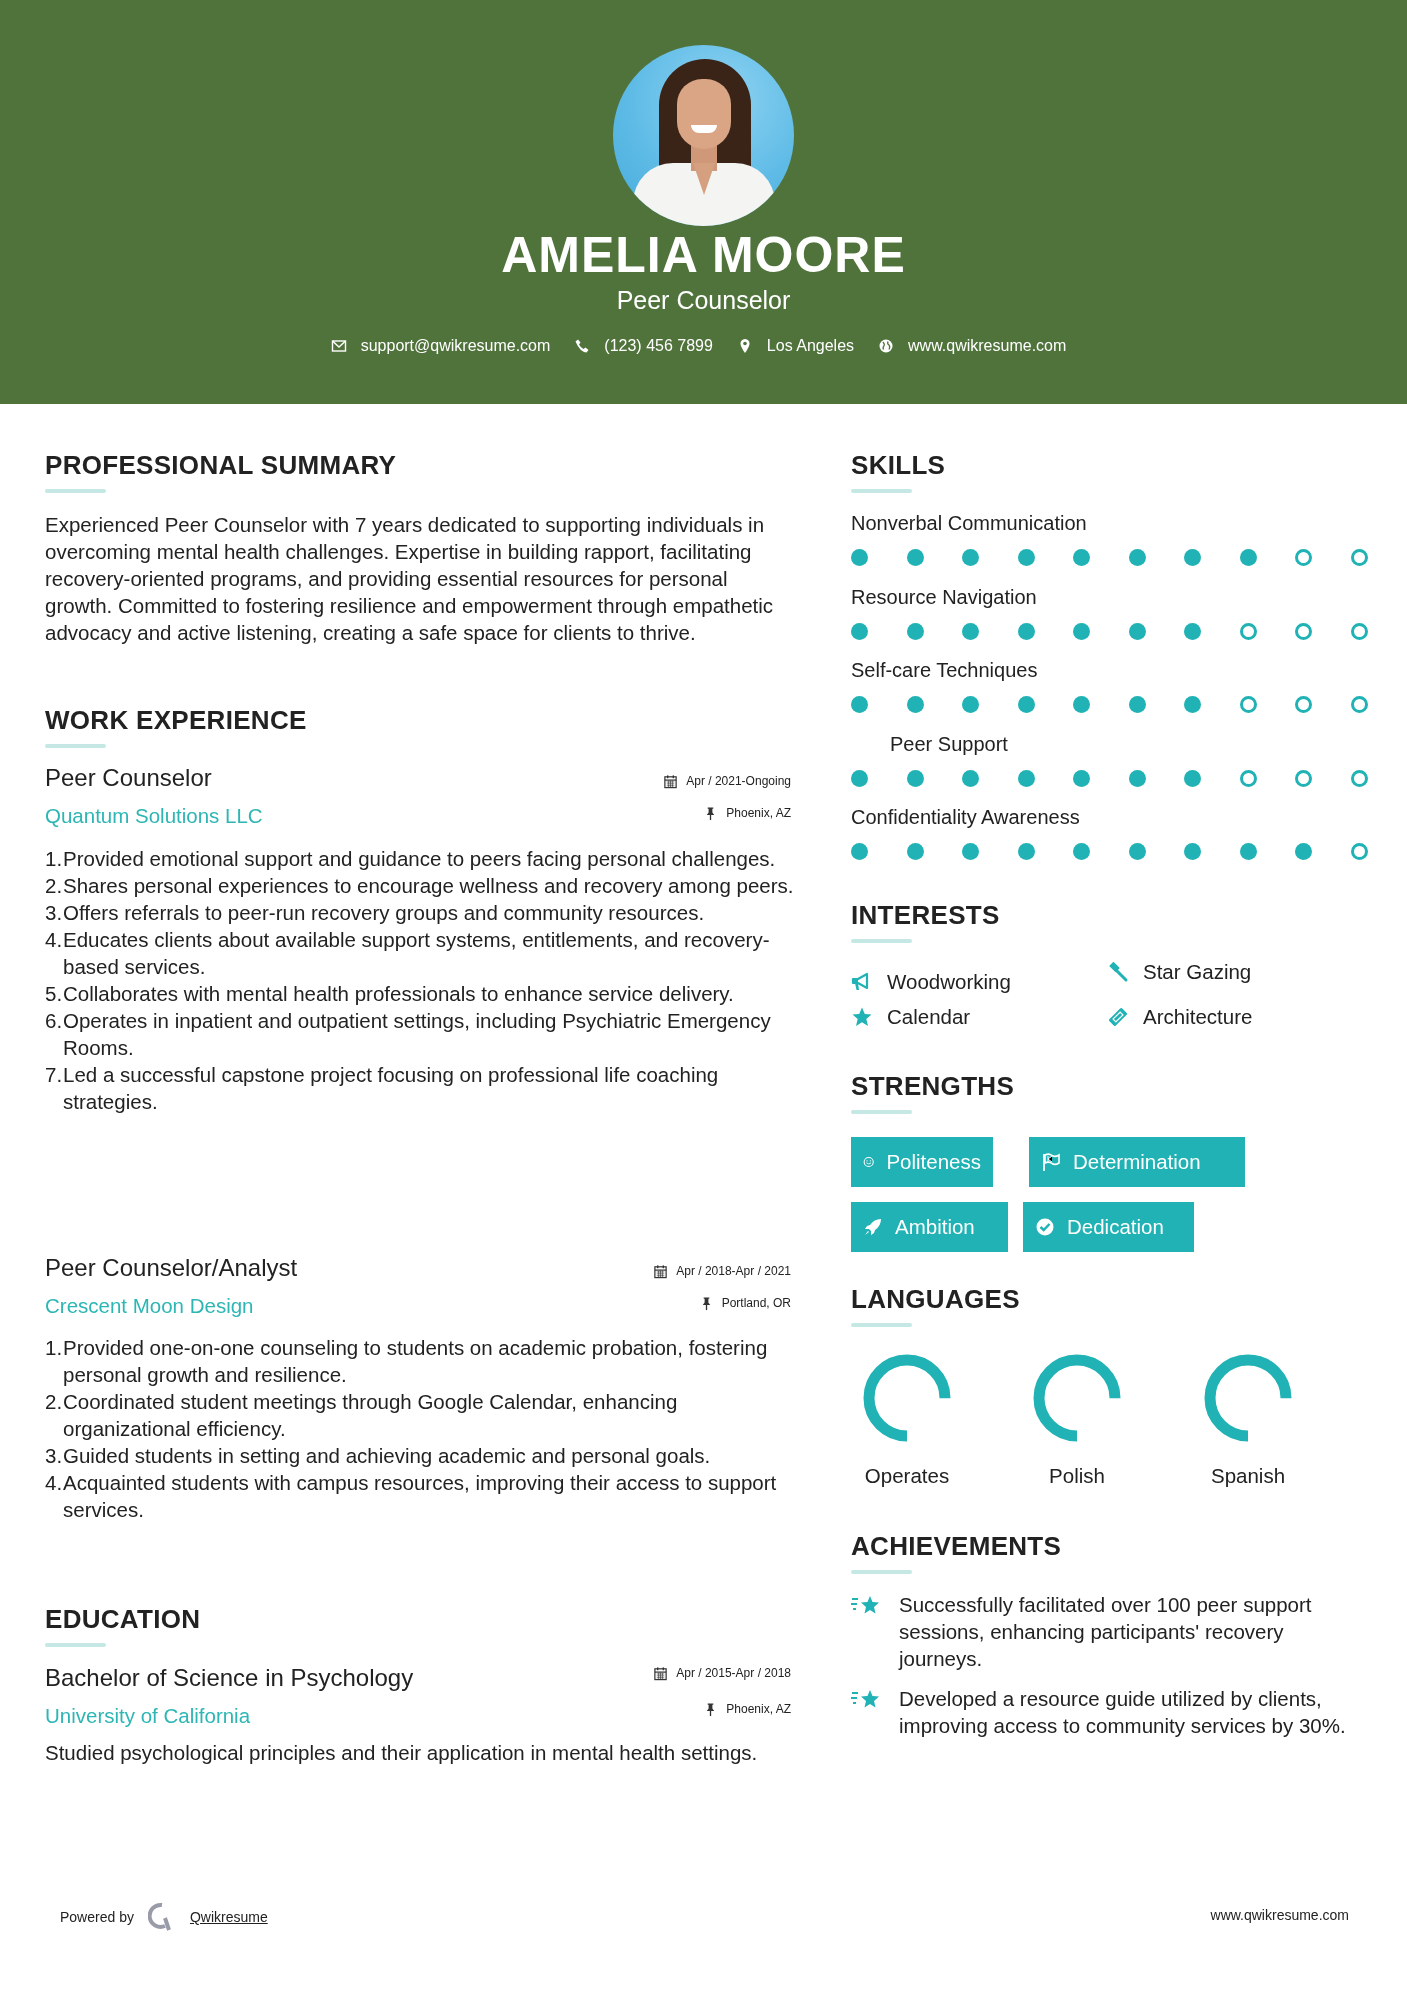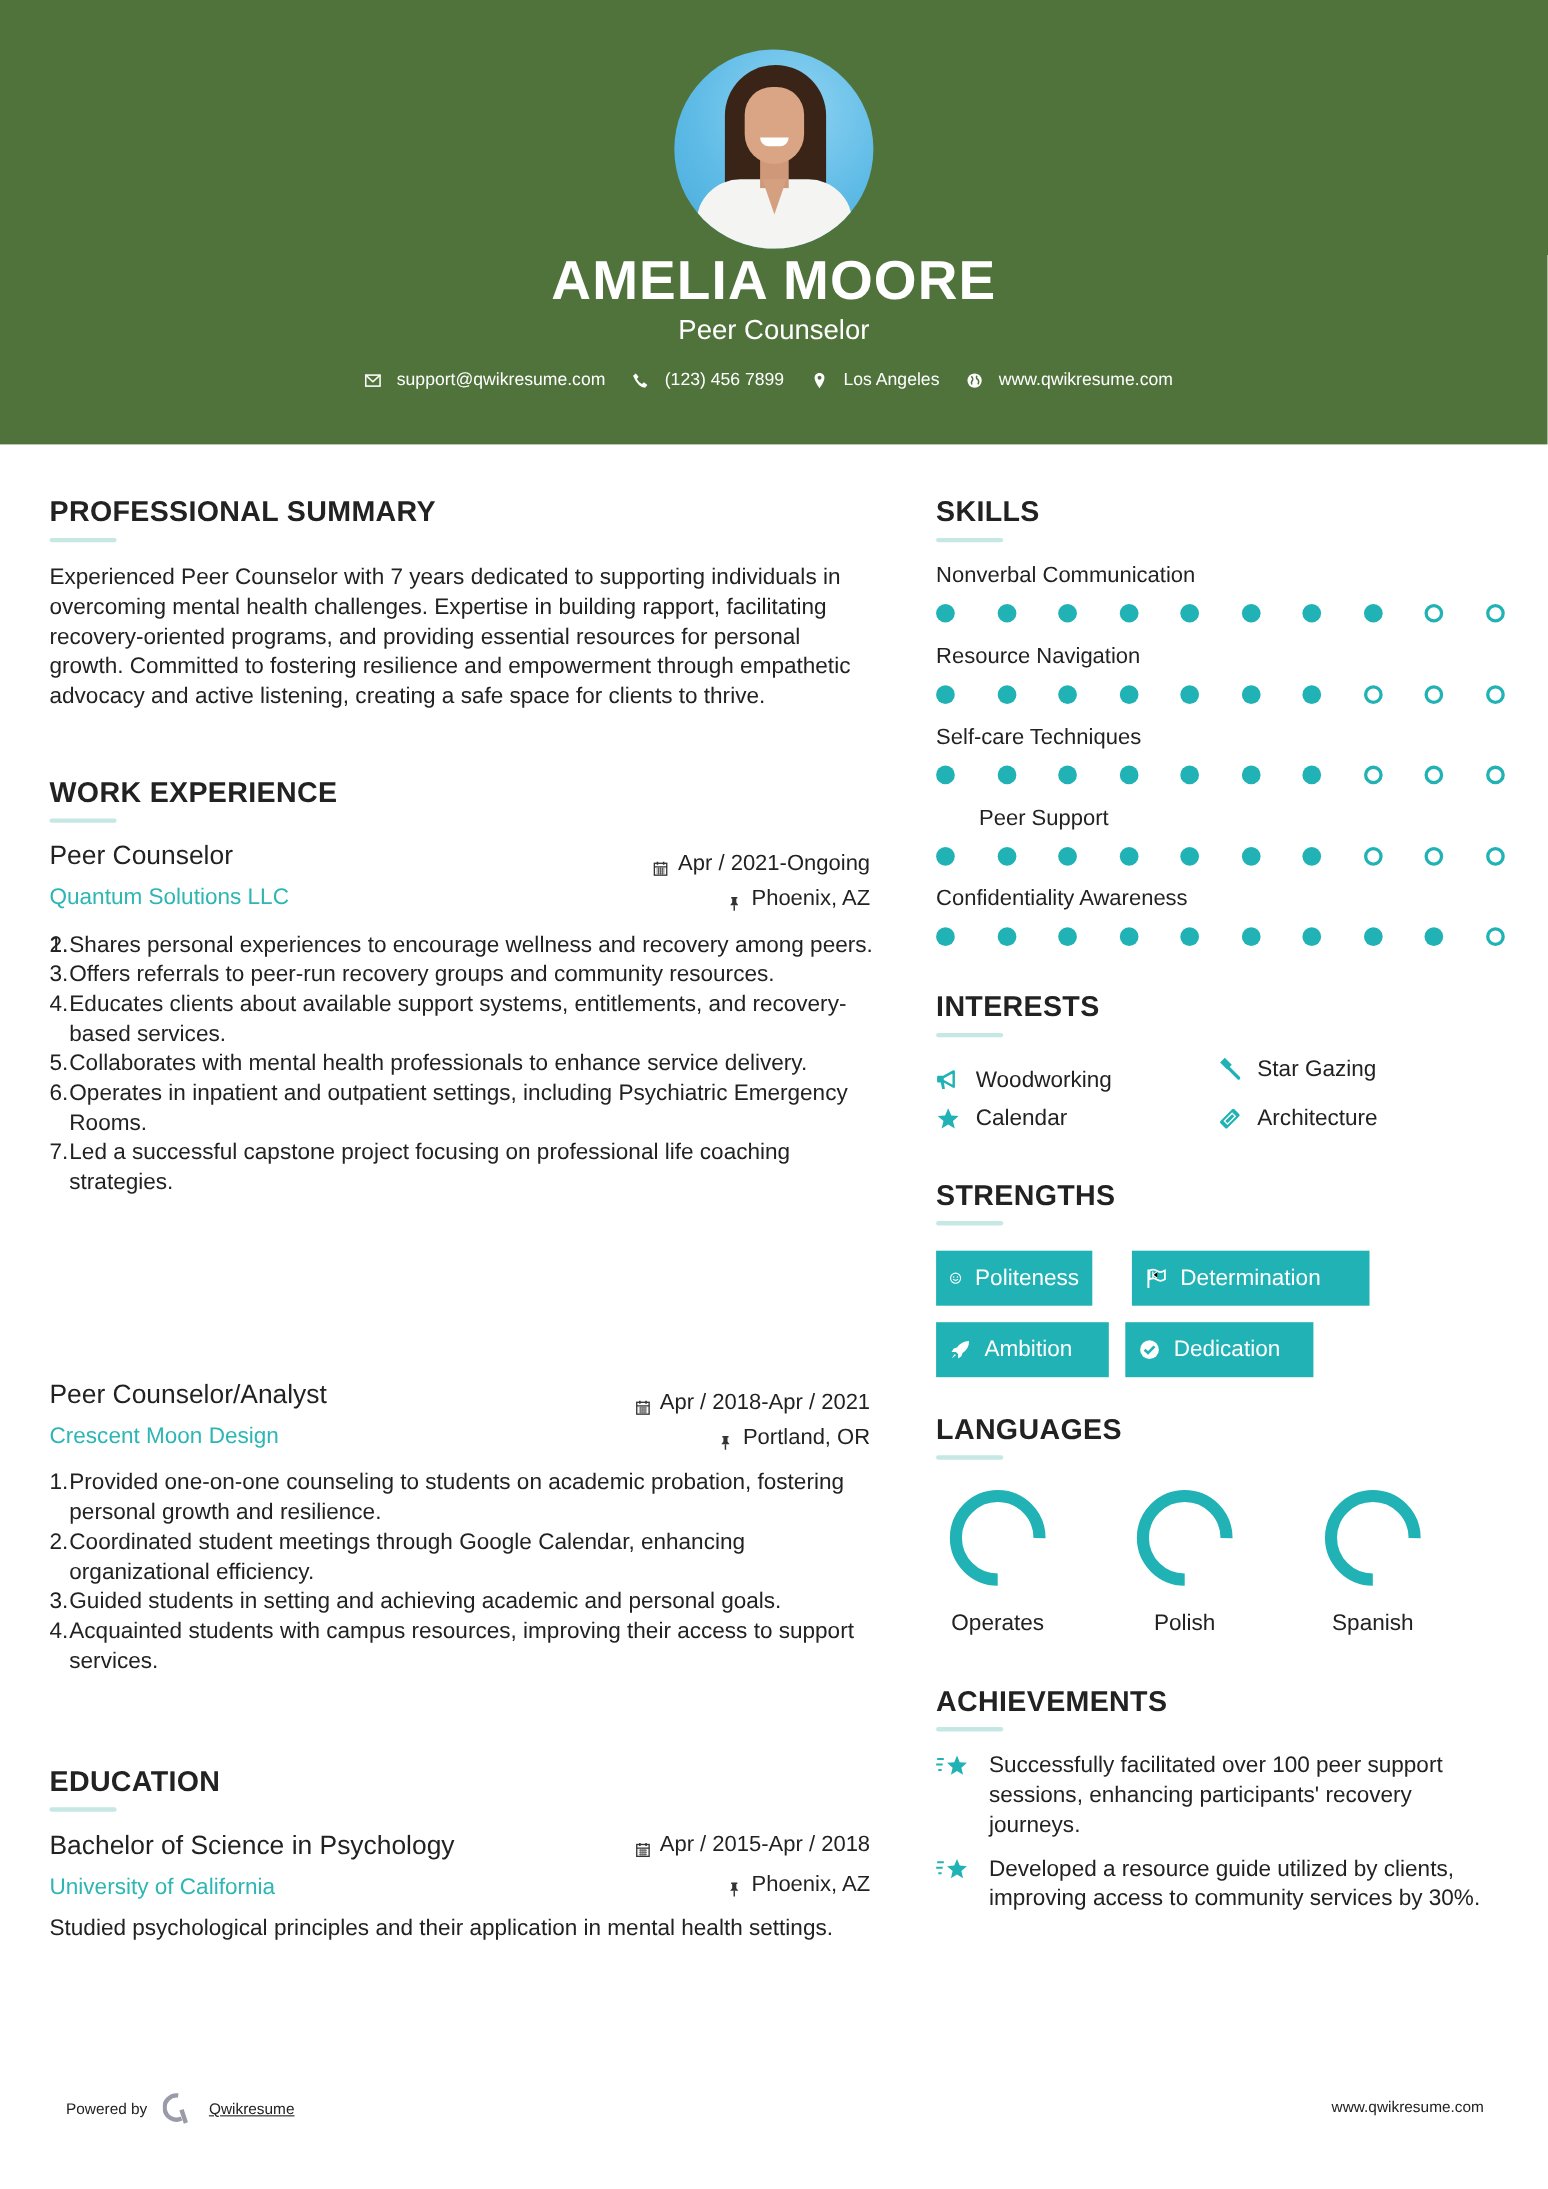--- a/index.html
+++ b/index.html
@@ -20,21 +20,21 @@
   .contacts { position: absolute; left: 0; top: 337px; width: 1407px; display: flex; justify-content: center; align-items: center; gap: 14px; color: #fff; font-size: 16px; }
   .contacts .ci { display: inline-flex; align-items: center; gap: 14px; margin-right: 10px; }
   .contacts svg { width: 16px; height: 16px; }
 
   .section-title { position: absolute; font-size: 26px; font-weight: bold; color: #222; letter-spacing: 0.3px; }
   .underline { position: absolute; width: 61px; height: 4px; background: #c5e8e4; border-radius: 2px; }
 
   .para { position: absolute; font-size: 20.5px; line-height: 27px; color: #222; }
   .job-title { position: absolute; font-size: 24px; color: #222; }
   .company { position: absolute; font-size: 20.5px; color: #2db6b4; }
-  .meta { position: absolute; font-size: 20px; color: #222; display: flex; align-items: flex-end; gap: 8px; justify-content: flex-end; }
+  .meta { position: absolute; font-size: 12px; color: #222; display: flex; align-items: flex-start; gap: 8px; justify-content: flex-end; }
   .meta svg { width: 15px; height: 15px; }
 
   ol.bullets { position: absolute; list-style: none; font-size: 20.5px; line-height: 27px; color: #222; }
   ol.bullets li { position: relative; padding-left: 18px; }
   ol.bullets li .num { position: absolute; left: 0; top: 0; }
 
   .skill-label { position: absolute; font-size: 20px; color: #222; }
   .dots { position: absolute; display: flex; gap: 38.5px; }
   .dot { width: 17px; height: 17px; border-radius: 50%; background: #20b2b4; }
   .dot.empty { background: #fff; border: 3px solid #20b2b4; }
@@ -122,21 +122,21 @@
   <span>Apr / 2021-Ongoing</span>
 </div>
 <div class="meta" style="right:616px; top:806px;">
   <svg viewBox="0 0 16 16">
       <path d="M5 1.5 H11 V3 H10 V7 L12 9.5 H4 L6 7 V3 H5 Z" fill="#333"></path>
       <line x1="8" y1="9.5" x2="8" y2="15" stroke="#333" stroke-width="1.4"></line>
     </svg>
   <span>Phoenix, AZ</span>
 </div>
 <ol class="bullets" style="left:45px; top:845px; width:752px;">
-  <li><span class="num">1.</span></li>
+  <li><span class="num">1.</span><span>Provided emotional support and guidance to peers facing personal challenges.</span></li>
   <li><span class="num">2.</span><span>Shares personal experiences to encourage wellness and recovery among peers.</span></li>
   <li><span class="num">3.</span><span>Offers referrals to peer-run recovery groups and community resources.</span></li>
   <li><span class="num">4.</span><span>Educates clients about available support systems, entitlements, and recovery-based services.</span></li>
   <li><span class="num">5.</span><span>Collaborates with mental health professionals to enhance service delivery.</span></li>
   <li><span class="num">6.</span><span>Operates in inpatient and outpatient settings, including Psychiatric Emergency Rooms.</span></li>
   <li><span class="num">7.</span><span>Led a successful capstone project focusing on professional life coaching strategies.</span></li>
 </ol>
 
 <div class="job-title" style="left:45px; top:1254px;">Peer Counselor/Analyst</div>
 <div class="company" style="left:45px; top:1294px;">Crescent Moon Design</div>

